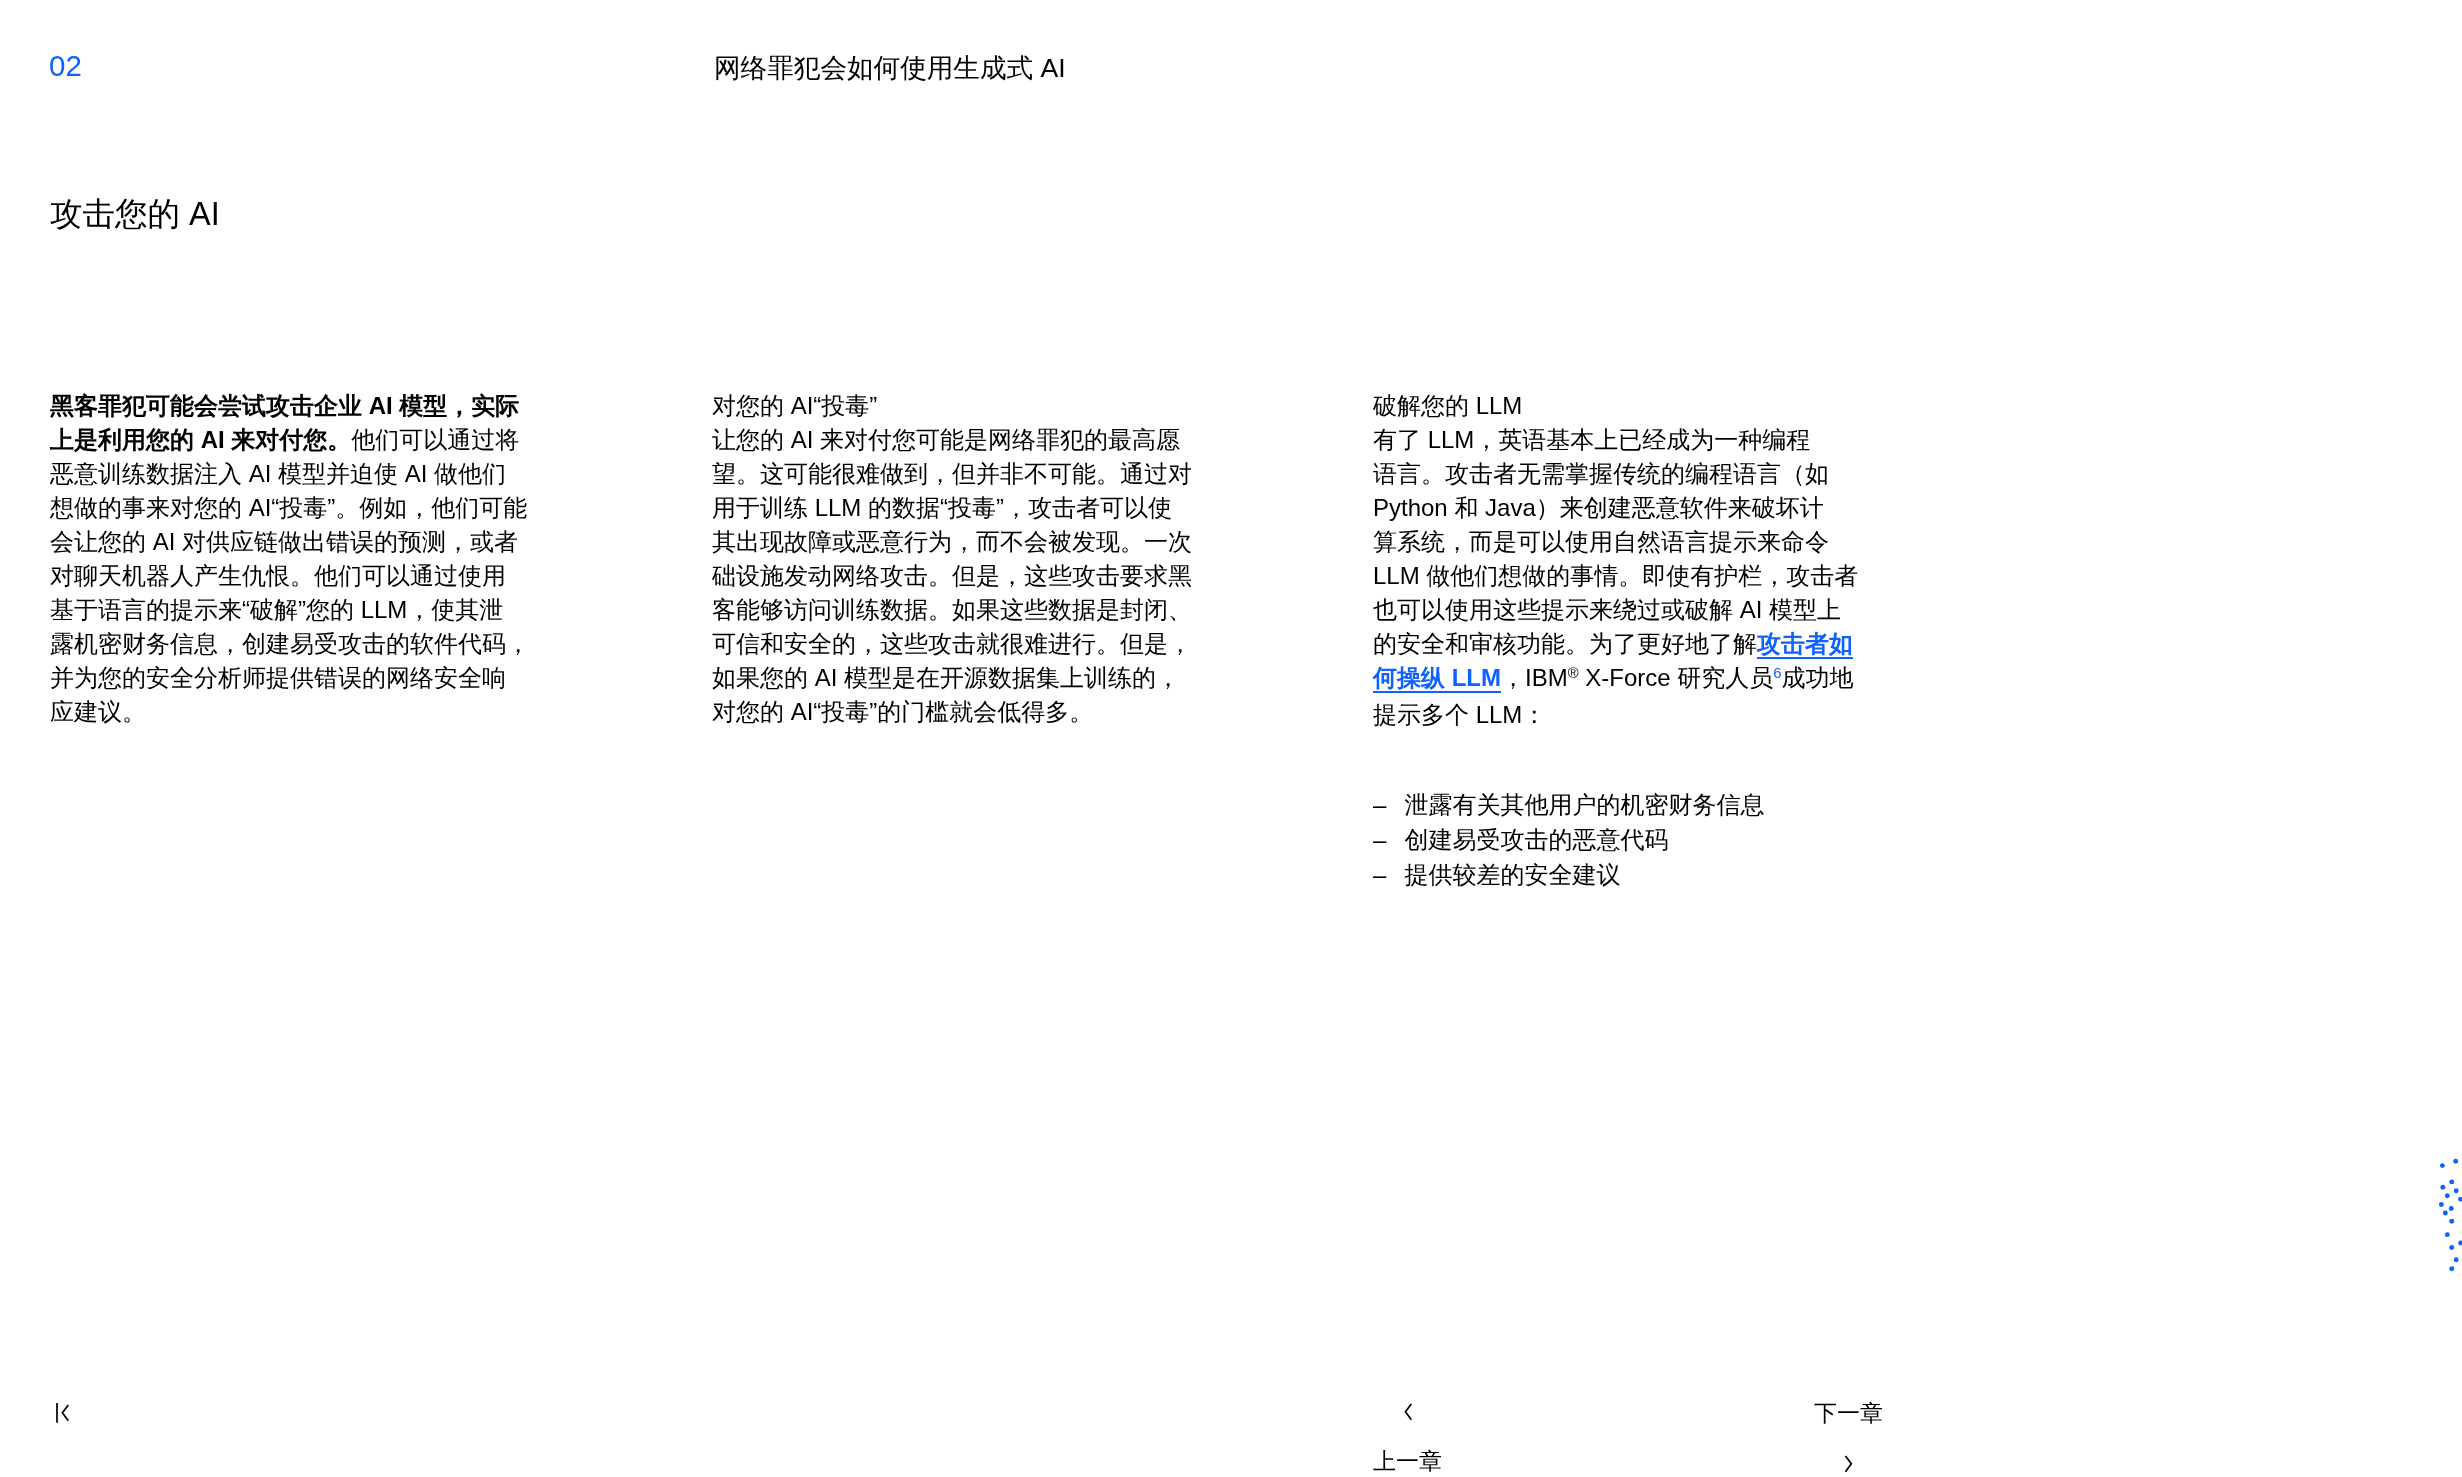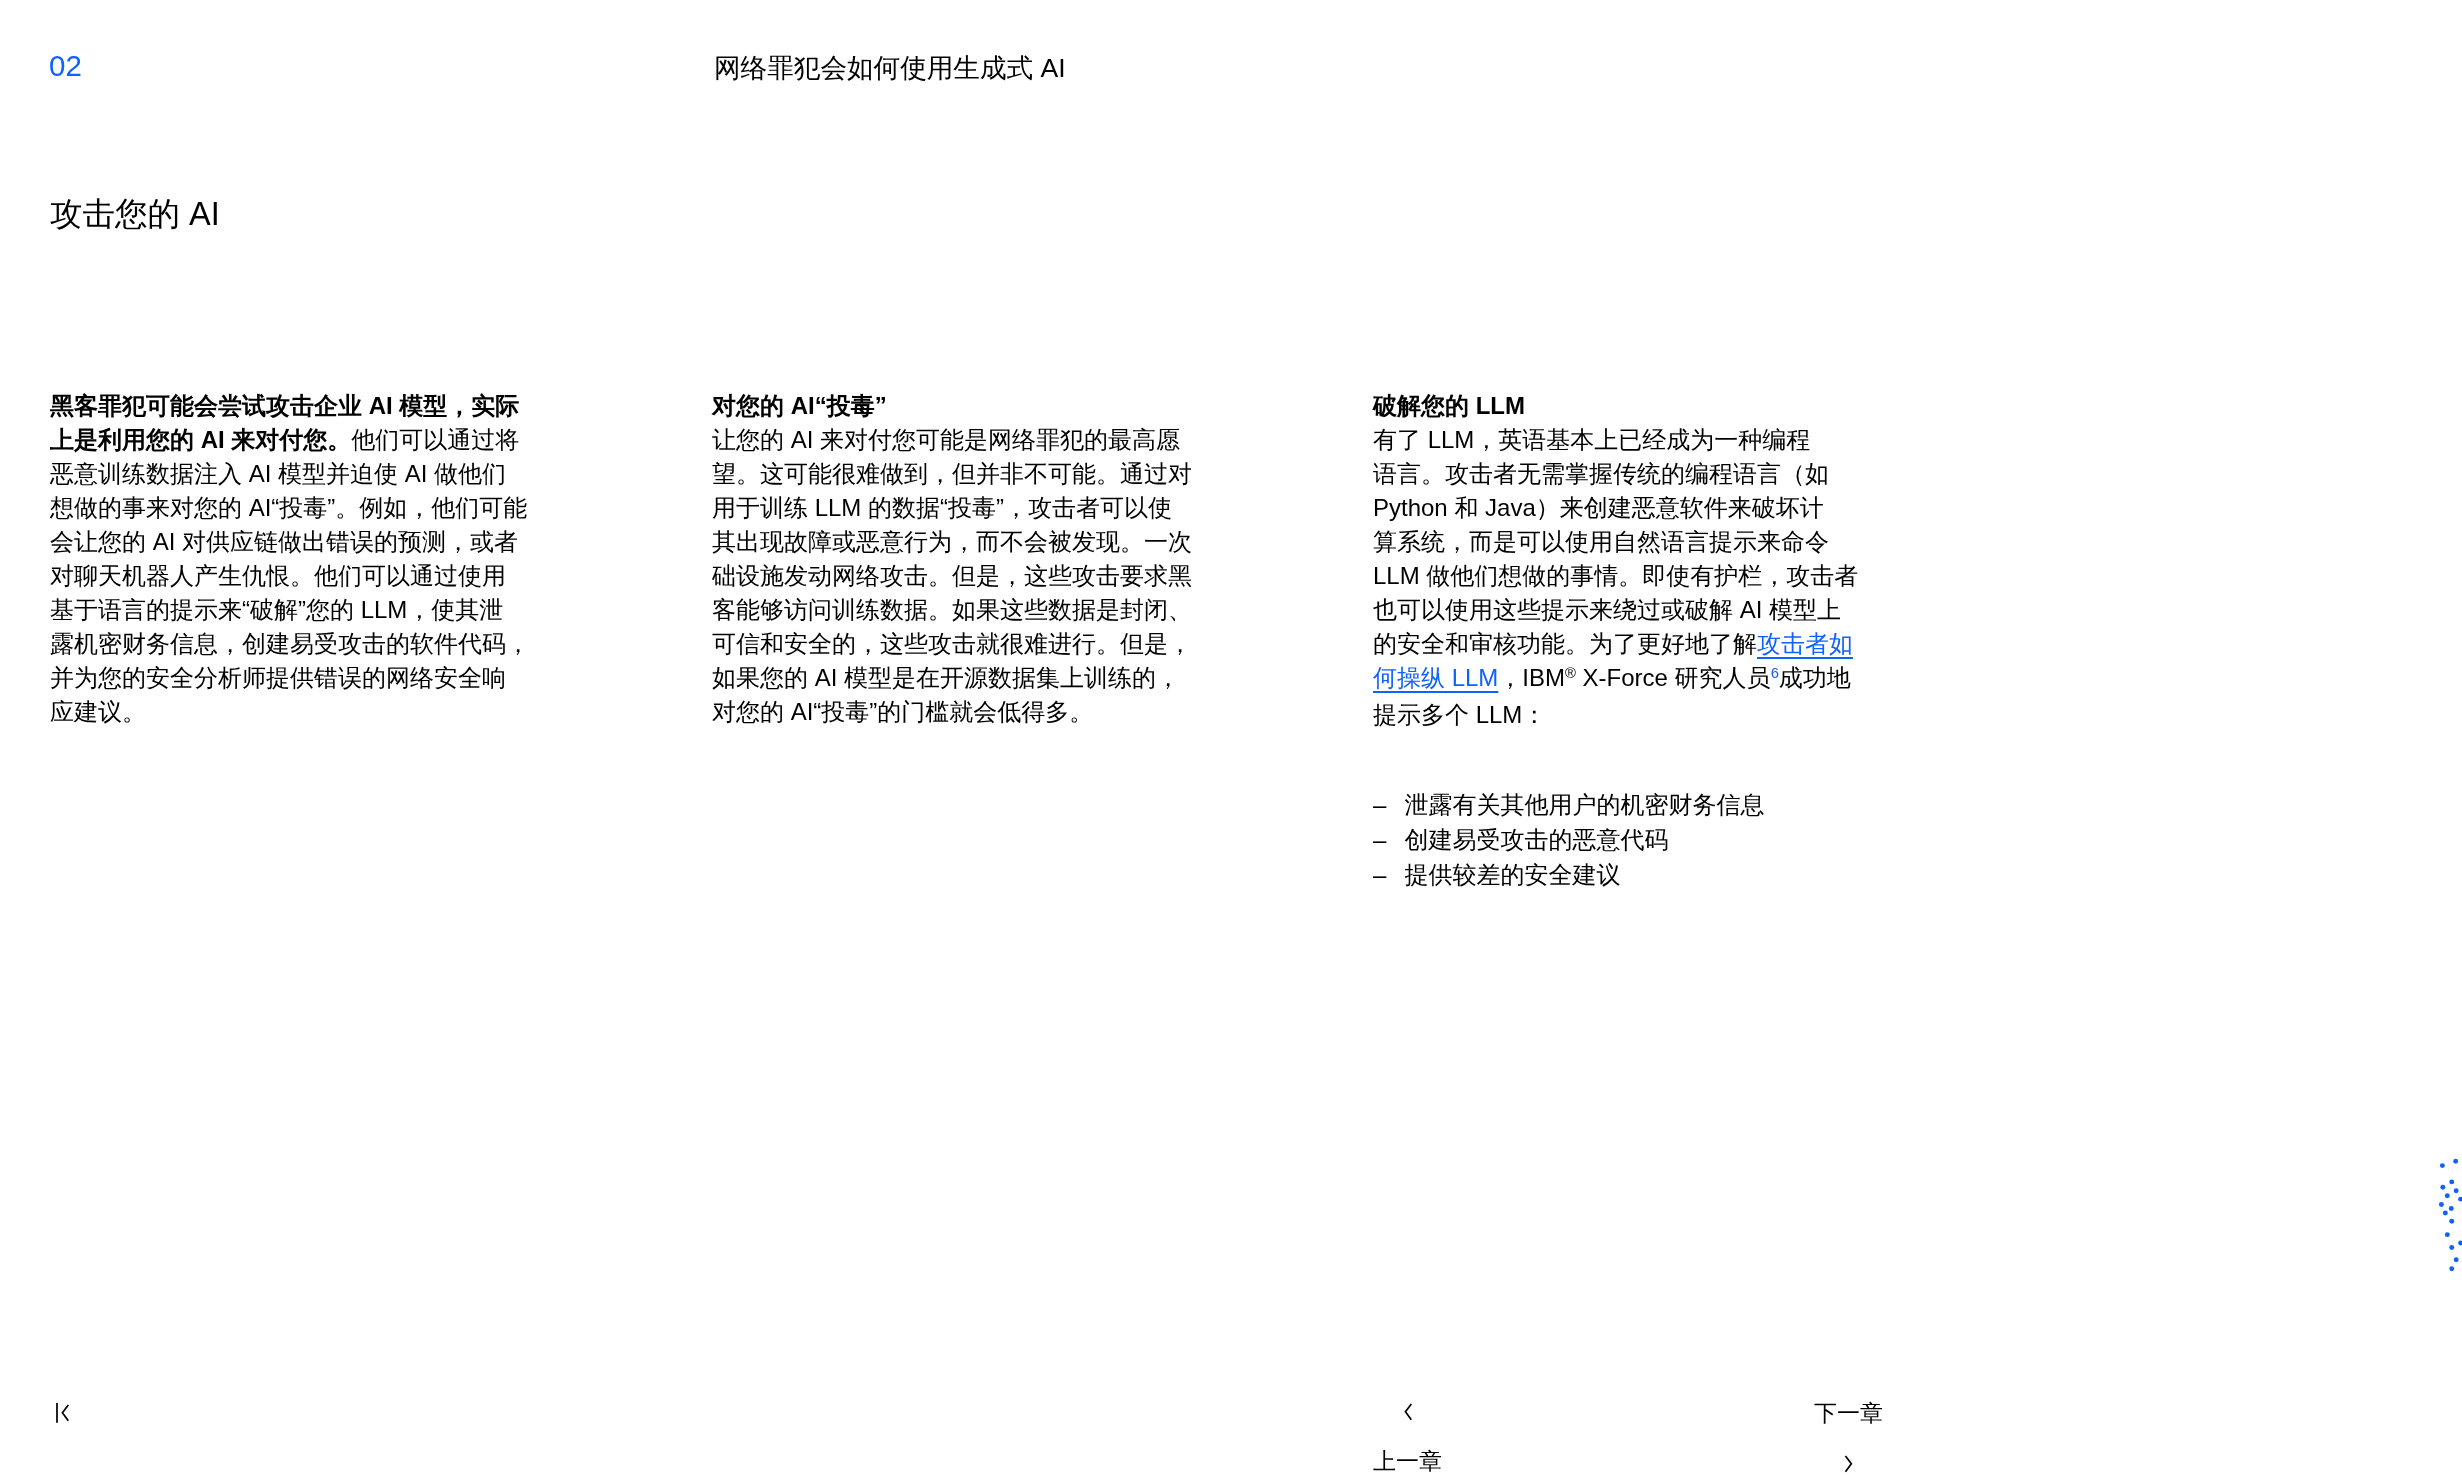--- a/index.html
+++ b/index.html
@@ -25,28 +25,29 @@
     font-size: 32.5px; line-height: 37px; font-weight: 300;
   }
   .col {
     position: absolute; top: 389px; width: 606px;
     font-size: 24px; line-height: 34px;
   }
   .col1 { left: 50px; }
   .col2 { left: 712px; }
   .col3 { left: 1373px; }
   .col .line { white-space: nowrap; }
-  .heading { font-weight: 700; }
+  .heading { font-weight: 400; }
   .bold { font-weight: 700; }
   a.link {
     color: var(--accent);
     text-decoration: underline;
     text-decoration-thickness: 2px;
     text-underline-offset: 4.9px;
     cursor: pointer;
+    font-weight: bold;
   }
   .sup { font-size: 14.8px; position: relative; top: -8.4px; }
   .accent { color: var(--accent); }
   .bullets { margin-top: 55px; }
   .bullet { line-height: 35px; white-space: nowrap; }
   .dash { display: inline-block; width: 31.5px; }
   .decoration { position: absolute; left: 2433px; top: 1138px; width: 143px; height: 143px; }
   .footer-nav {
     position: absolute; top: 1402px;
     display: flex; align-items: center;

